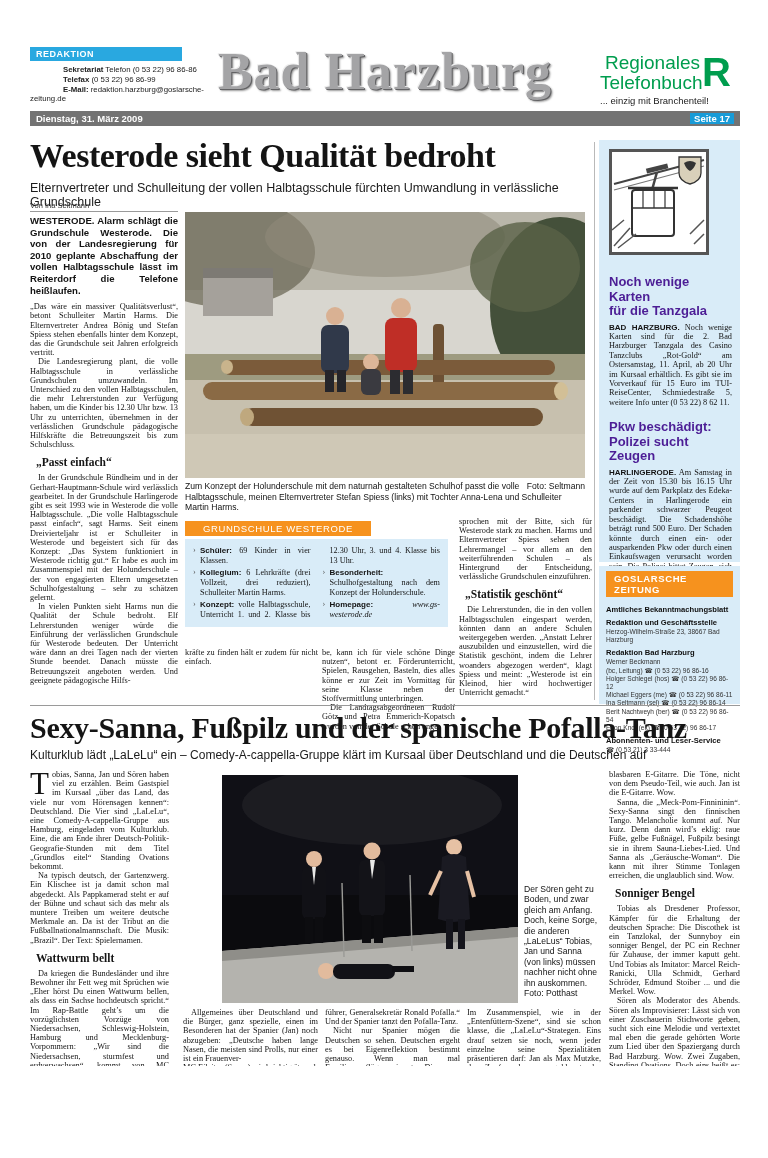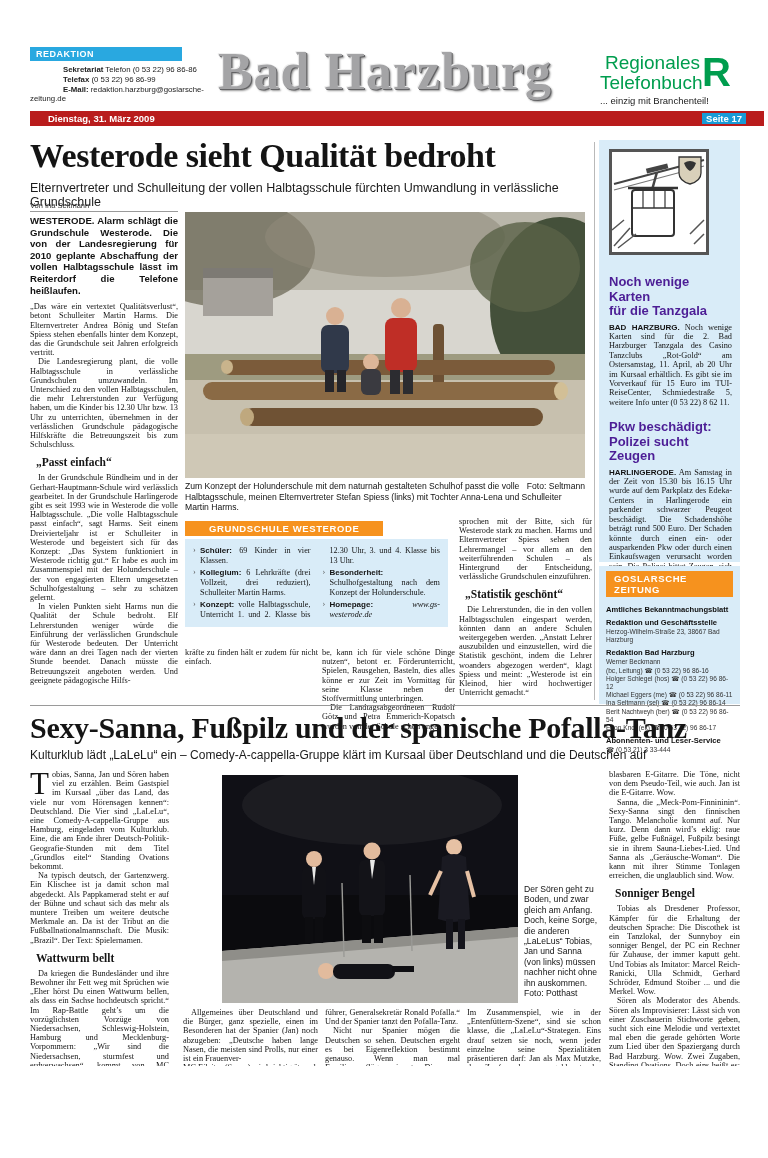--- a/index.html
+++ b/index.html
@@ -11,22 +11,22 @@
   
   .red-chip{background:#29a8e0;color:#fff;font-weight:bold;font-size:9px;
             padding:2px 6px;letter-spacing:.5px;}
   .contact{font-size:7.8px;line-height:9.8px;color:#222;}
   .contact b{font-weight:bold;margin-left:33px;}
   .page-title{font-weight:bold;font-size:52px;letter-spacing:1px;color:#a4a4a6;text-align:center;
       text-shadow:-1px -1px 0 #eee,1px 1px 0 #626264,2px 2px 2px #9a9a9a;}
   .pb-name{color:#009d4e;font-size:19px;line-height:20px;font-weight:normal;}
   .pb-logo{color:#009d4e;font-size:40px;font-weight:bold;line-height:40px;}
   .pb-tag{color:#222;font-size:9.5px;}
-  .datebar{background:#b91c1c;color:#fff;font-weight:bold;font-size:9.5px;
-           display:flex;justify-content:space-between;align-items:center;padding:0 18px;height:15px;}
+  .datebar{background:#737373;color:#fff;font-weight:bold;font-size:9.5px;
+           display:flex;justify-content:space-between;align-items:center;padding:0 6px;height:15px;}
   .datebar .pg{background:#189bd7;padding:0 4px;}
 
   
   .h1-a{font-weight:bold;font-size:34px;letter-spacing:-.5px;line-height:36px;}
   .h1-b{font-weight:bold;font-size:30px;letter-spacing:-.3px;line-height:33px;}
   .deck{font-size:12.5px;color:#1b1b1b;}
   .byline{font-size:7.5px;color:#333;}
   .rule-h{background:#9a9a9a;height:1px;}
   .rule-v{background:#b9b9b9;width:1px;}
   .col{overflow:hidden;}
@@ -36,21 +36,21 @@
         line-height:11.6px;text-align:justify;margin:0 0 6px 0;}
   .colsub{font-weight:bold;font-size:11.5px;margin:7px 0 5px 6px;font-family:"Liberation Serif",serif;}
   .cap{font-family:"Liberation Sans",sans-serif;font-size:8.6px;line-height:10.6px;color:#111;}
   .credit{float:right;}
 
   
   .photo{display:block;background:#ddd;}
 
   
   .infobox-head{display:inline-block;background:#f6921e;color:#fff;font-family:"Liberation Sans",sans-serif;
-                font-weight:bold;font-size:9.5px;letter-spacing:.6px;padding:2px 24px;}
+                font-weight:normal;font-size:9.5px;letter-spacing:.6px;padding:2px 18px;}
   .infobox-body{background:#d9ecf8;padding:7px 8px 6px 8px;margin-top:3px;
                 column-count:2;column-gap:12px;font-size:8.2px;line-height:10px;text-align:justify;}
   .ib-item{padding-left:7px;position:relative;margin-bottom:2px;}
   .ib-item::before{content:"\203A";position:absolute;left:0;top:-1px;color:#555;}
   .ib-item b{font-family:"Liberation Sans",sans-serif;font-size:8px;}
   .ital{font-style:italic;}
 
   
   .sb-panel{background:#d9ecf8;padding:9px 8px 8px 10px;box-sizing:border-box;}
   .ad-box{background:#fff;border:1.5px solid #555;margin:0 auto 16px auto;}
@@ -96,21 +96,21 @@
     <span class="pg">Seite 17</span>
   </div>
 
   <div class="abs h1-a" style="left:30px;top:138px;width:600px;">Westerode sieht Qualität bedroht</div>
   <div class="abs deck sans" style="left:30px;top:181px;width:565px;">Elternvertreter und Schulleitung der vollen Halbtagsschule fürchten Umwandlung in verlässliche Grundschule</div>
   <div class="abs byline sans" style="left:30px;top:201px;width:148px;">Von Ina Seltmann</div>
   <div class="abs rule-h" style="left:30px;top:211px;width:148px;"></div>
 
   <div class="abs col" style="left:30px;top:215px;width:148px;height:484px;">
     <p class="lead">WESTERODE. Alarm schlägt die Grundschule Westerode. Die von der Landesregierung für 2010 geplante Abschaffung der vollen Halbtagsschule lässt im Reiterdorf die Telefone heißlaufen.</p>
-    <p class="bp">„Das wäre ein vertextet Qualitätsverlust“, betont Schulleiter Martin Harms. Die Elternvertreter Andrea Bönig und Stefan Spiess stehen ebenfalls hinter dem Konzept, das die Grundschule seit Jahren erfolgreich vertritt.</p>
+    <p class="bp">„Das wäre ein massiver Qualitätsverlust“, betont Schulleiter Martin Harms. Die Elternvertreter Andrea Bönig und Stefan Spiess stehen ebenfalls hinter dem Konzept, das die Grundschule seit Jahren erfolgreich vertritt.</p>
     <p class="bp ind">Die Landesregierung plant, die volle Halbtagsschule in verlässliche Grundschulen umzuwandeln. Im Unterschied zu den vollen Halbtagsschulen, die mehr Lehrerstunden zur Verfügung haben, um die Kinder bis 12.30 Uhr bzw. 13 Uhr zu unterrichten, übernehmen in der verlässlichen Grundschule pädagogische Hilfskräfte die Betreuungszeit bis zum Schulschluss.</p>
     <h3 class="colsub">„Passt einfach“</h3>
     <p class="bp ind">In der Grundschule Bündheim und in der Gerhart-Hauptmann-Schule wird verlässlich gearbeitet. In der Grundschule Harlingerode gibt es seit 1993 wie in Westerode die volle Halbtagsschule. „Die volle Halbtagsschule passt einfach“, sagt Harms. Seit einem Dreivierteljahr ist er Schulleiter in Westerode und begeistert sich für das Konzept: „Das System funktioniert in Westerode richtig gut.“ Er habe es auch im Zusammenspiel mit der Holunderschule – der von engagierten Eltern umgesetzten Schulhofgestaltung – sehr zu schätzen gelernt.</p>
     <p class="bp ind">In vielen Punkten sieht Harms nun die Qualität der Schule bedroht. Elf Lehrerstunden weniger würde die Einführung der verlässlichen Grundschule für Westerode bedeuten. Der Unterricht wäre dann an drei Tagen nach der vierten Stunde beendet. Danach müsste die Betreuungszeit angeboten werden. Und geeignete pädagogische Hilfs-</p>
   </div>
 
   <svg class="abs photo" style="left:185px;top:212px;" width="400" height="266" viewBox="0 0 400 266">
     <rect width="400" height="266" fill="#d8d6cf"></rect>
     <rect y="0" width="400" height="78" fill="#b9b6aa"></rect>
     <ellipse cx="40" cy="40" rx="90" ry="55" fill="#6e6a58" opacity=".75"></ellipse>

